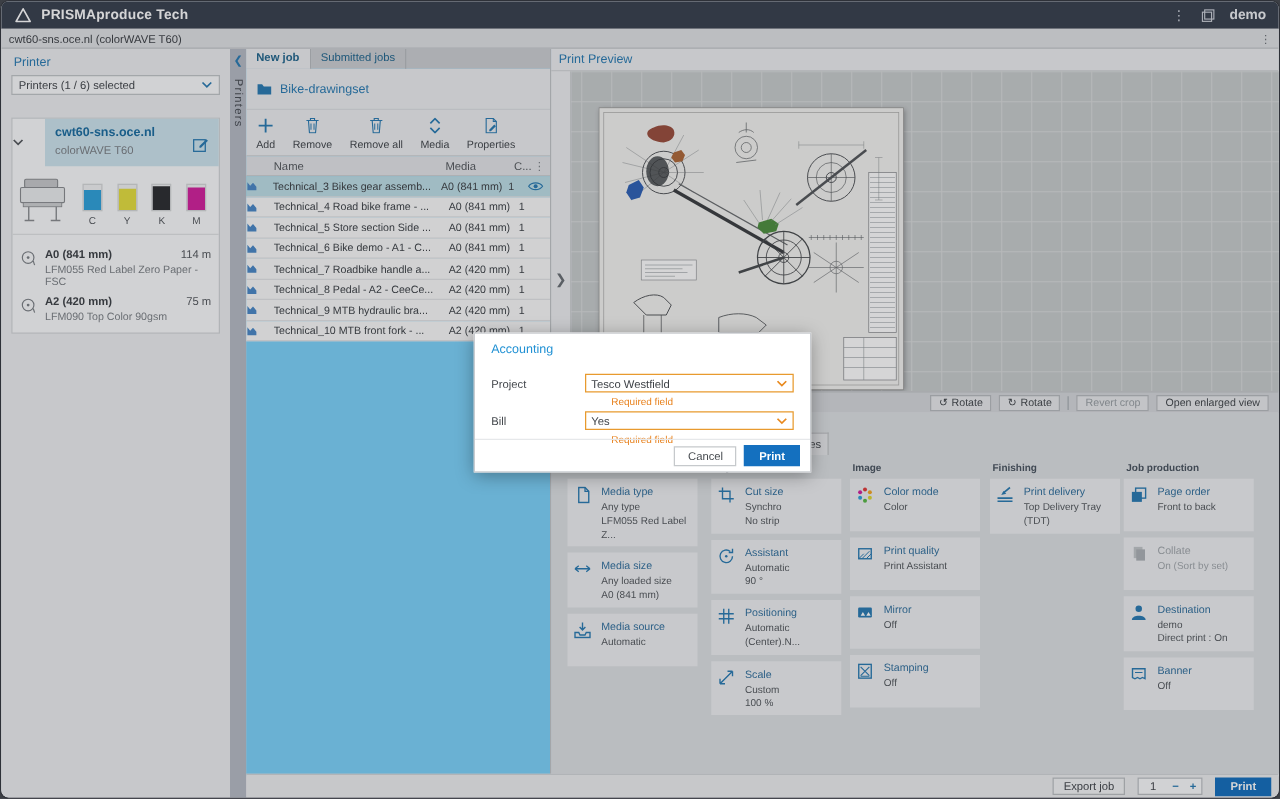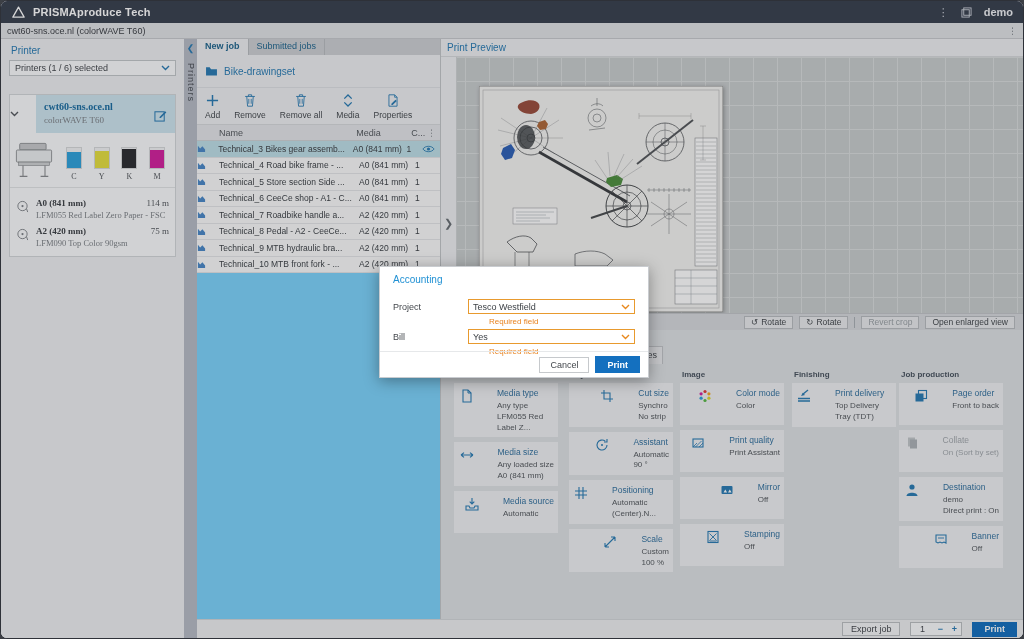--- a/index.html
+++ b/index.html
@@ -19,21 +19,21 @@
   .subbar .context { font-size:9px; color:#3e4247; }
   .subbar .sb-dots { margin-left:auto; font-size:9px; color:#6a6f75; }
 
   .content { position:absolute; left:0; top:38px; right:0; bottom:0; }
 
   
   .left-panel { position:absolute; left:0; top:0; bottom:0; width:183px; background:#eef0f2; padding:4px 8px; }
   .panel-label { font-size:10px; color:#2a7cb4; margin:2px 0 4px 2px; }
   .printer-select { height:16px; background:#fbfcfd; border:1px solid #c3c7ca; display:flex; align-items:center; padding:0 5px; font-size:9px; color:#44484d; }
   .printer-select .chev { margin-left:auto; }
-  .printer-card { margin-top:18px; background:#fbfcfd; border:1px solid #d4d7da;font-family:Liberation Serif, serif; }
+  .printer-card { margin-top:18px; background:#fbfcfd; border:1px solid #d4d7da; }
   .card-head { display:flex; align-items:flex-start; }
   .card-head .chev-wrap { width:26px; padding-top:16px; text-align:center; }
   .card-head .head-hl { flex:1; background:#cfe6f0; padding:6px 8px 8px 8px; display:flex; }
   .card-head .names { flex:1; }
   .printer-name { font-size:10px; font-weight:bold; color:#1a6da1; }
   .printer-model { font-size:9px; color:#7d8287; margin-top:3px; }
   .card-inks { display:flex; align-items:flex-end; padding:8px 8px 6px 2px; border-bottom:1px solid #e2e4e6; }
   .ink-col { width:20px; margin-left:8px; text-align:center; }
   .ink-bar { width:16px; height:22px; background:#f2f3f4; border:1px solid #d7d9db; position:relative; overflow:hidden; margin:0 auto; }
   .ink-fill { position:absolute; left:0; right:0; bottom:0; }
@@ -87,21 +87,21 @@
   .pv-actions { position:absolute; left:0; top:274px; right:0; height:17px; background:#d7dadd; border-top:1px solid #c2c5c8; display:flex; align-items:center; justify-content:flex-end; gap:6px; padding-right:8px; }
   .pv-btn { height:13px; font-size:8.5px; color:#44484d; background:#e9ebed; border:1px solid #b9bcc0; padding:0 6px; display:flex; align-items:center; gap:3px; }
   .pv-btn.disabled { color:#9aa0a5; }
   .pv-divider { width:1px; height:11px; background:#aab0b5; }
 
   
   .settings { position:absolute; left:0; top:291px; right:0; bottom:0; background:#dfe2e5; }
   .stab { position:absolute; left:165px; top:16px; width:57px; height:18px; background:#e9ebed; border:1px solid #c2c5c8; border-bottom:none; font-size:9px; color:#44484d; text-align:right; padding:3px 5px 0 0; }
   .scol { position:absolute; top:40px; width:104px; }
   .sghead { font-size:8px; font-weight:bold; color:#4a5560; margin-bottom:4px; padding-left:2px; }
-  .tile { background:#eff1f3; min-height:42px; margin-bottom:5px; display:flex; padding:5px 4px 4px 5px; gap:22px;justify-content:flex-end; }
+  .tile { background:#eff1f3; min-height:42px; margin-bottom:5px; display:flex; padding:5px 4px 4px 5px; gap:6px; }
   .tile.disabled .ttitle, .tile.disabled .tval { color:#a3a8ad; }
   .ticon { width:16px; padding-top:1px; flex:none; }
   .ttitle { font-size:8.5px; color:#33719f; margin-bottom:3px; }
   .tval { font-size:8px; color:#55595e; line-height:1.35; }
   .c-media { left:13px; } .c-layout { left:128px; } .c-image { left:239px; } .c-finishing { left:351px; } .c-jobprod { left:458px; width:104px; }
 
   
   .bottom-bar { position:absolute; left:196px; right:0; bottom:0; height:19px; background:#eef0f1; border-top:1px solid #d4d7da; display:flex; align-items:center; justify-content:flex-end; gap:10px; padding-right:6px; z-index:4; }
   .bb-btn { height:14px; font-size:9px; color:#44484d; background:#f5f6f7; border:1px solid #bcc0c3; padding:0 8px; }
   .stepper { display:flex; align-items:center; height:14px; background:#fbfcfd; border:1px solid #bcc0c3; font-size:9px; color:#44484d; }
@@ -361,21 +361,21 @@
         <span class="rname">Technical_5 Store section Side ...</span>
           <span class="rmedia">A0 (841 mm)</span>
           <span class="rcopies">1</span>
       </div>
       <div class="jrow">
         <span class="ric">
             <svg width="9" height="9" viewBox="0 0 10 10">
               <path d="M1 9V2l2.5 3L6 2.5 9 6v3z" fill="#4b89c8"></path>
             </svg>
           </span>
-        <span class="rname">Technical_6 CeeCe shop - A1 - C...</span>
+        <span class="rname">Technical_6 Bike demo - A1 - C...</span>
           <span class="rmedia">A0 (841 mm)</span>
           <span class="rcopies">1</span>
       </div>
       <div class="jrow">
         <span class="ric">
             <svg width="9" height="9" viewBox="0 0 10 10">
               <path d="M1 9V2l2.5 3L6 2.5 9 6v3z" fill="#4b89c8"></path>
             </svg>
           </span>
         <span class="rname">Technical_7 Roadbike handle a...</span>

